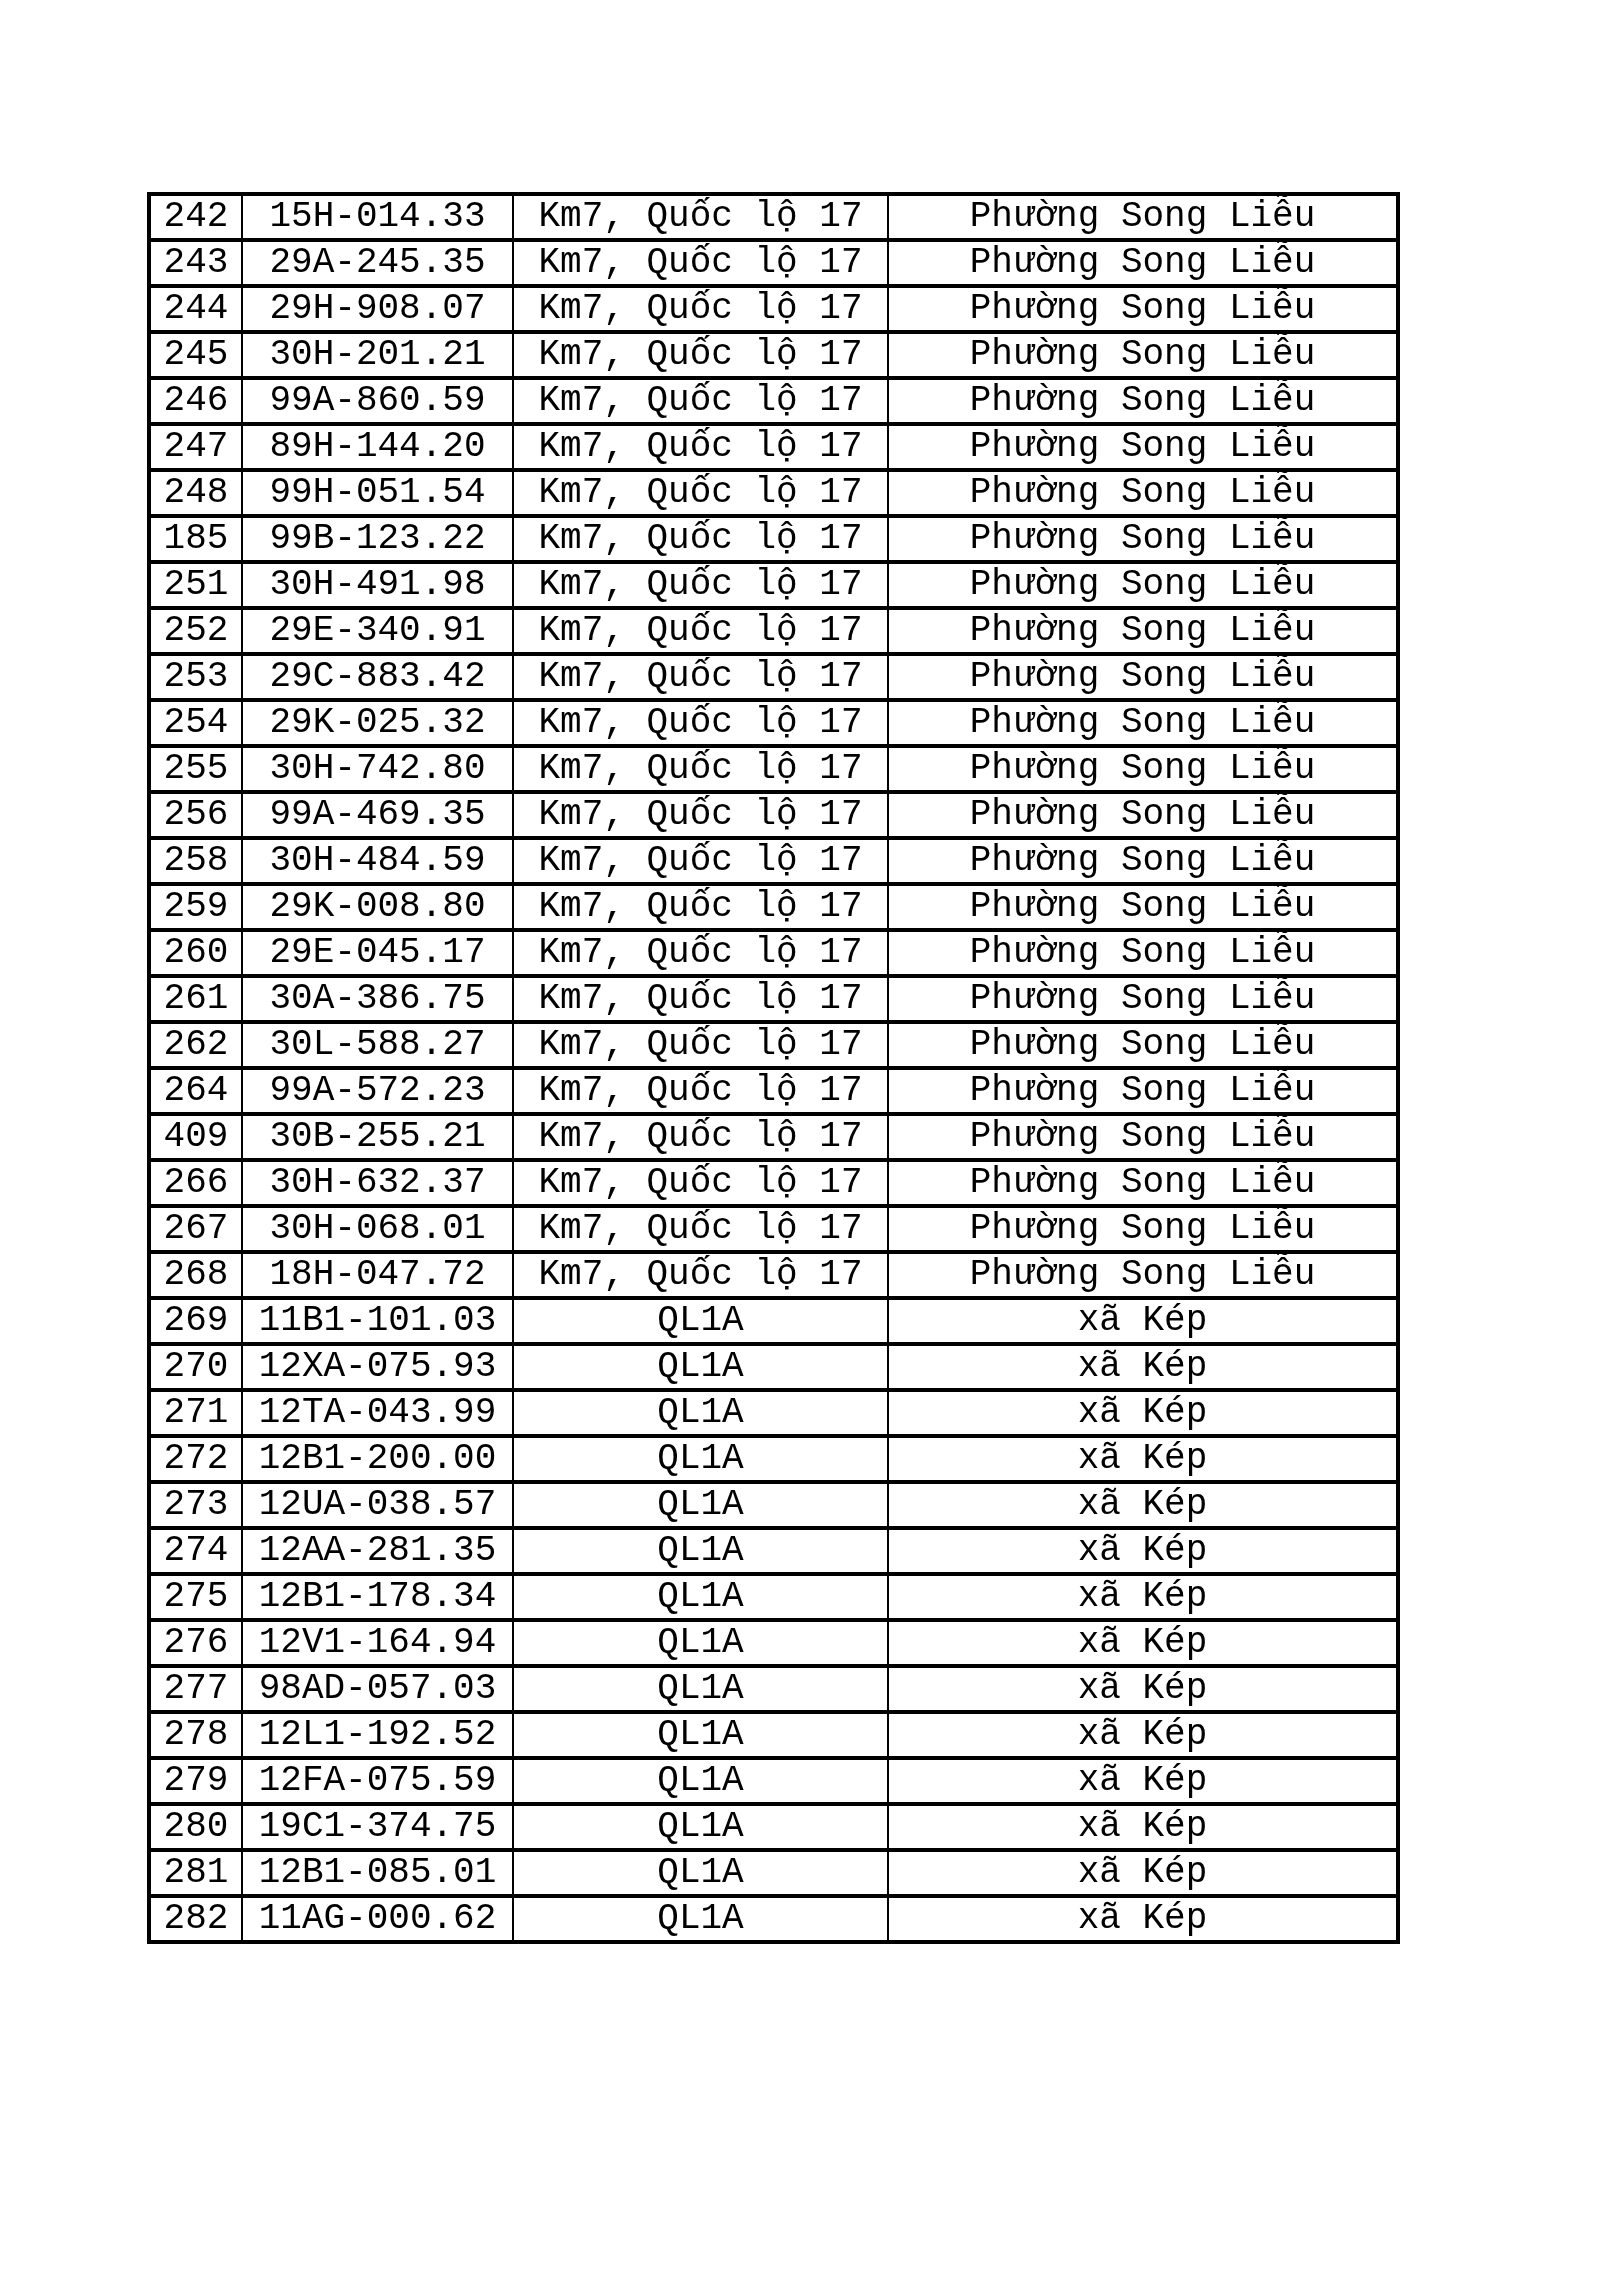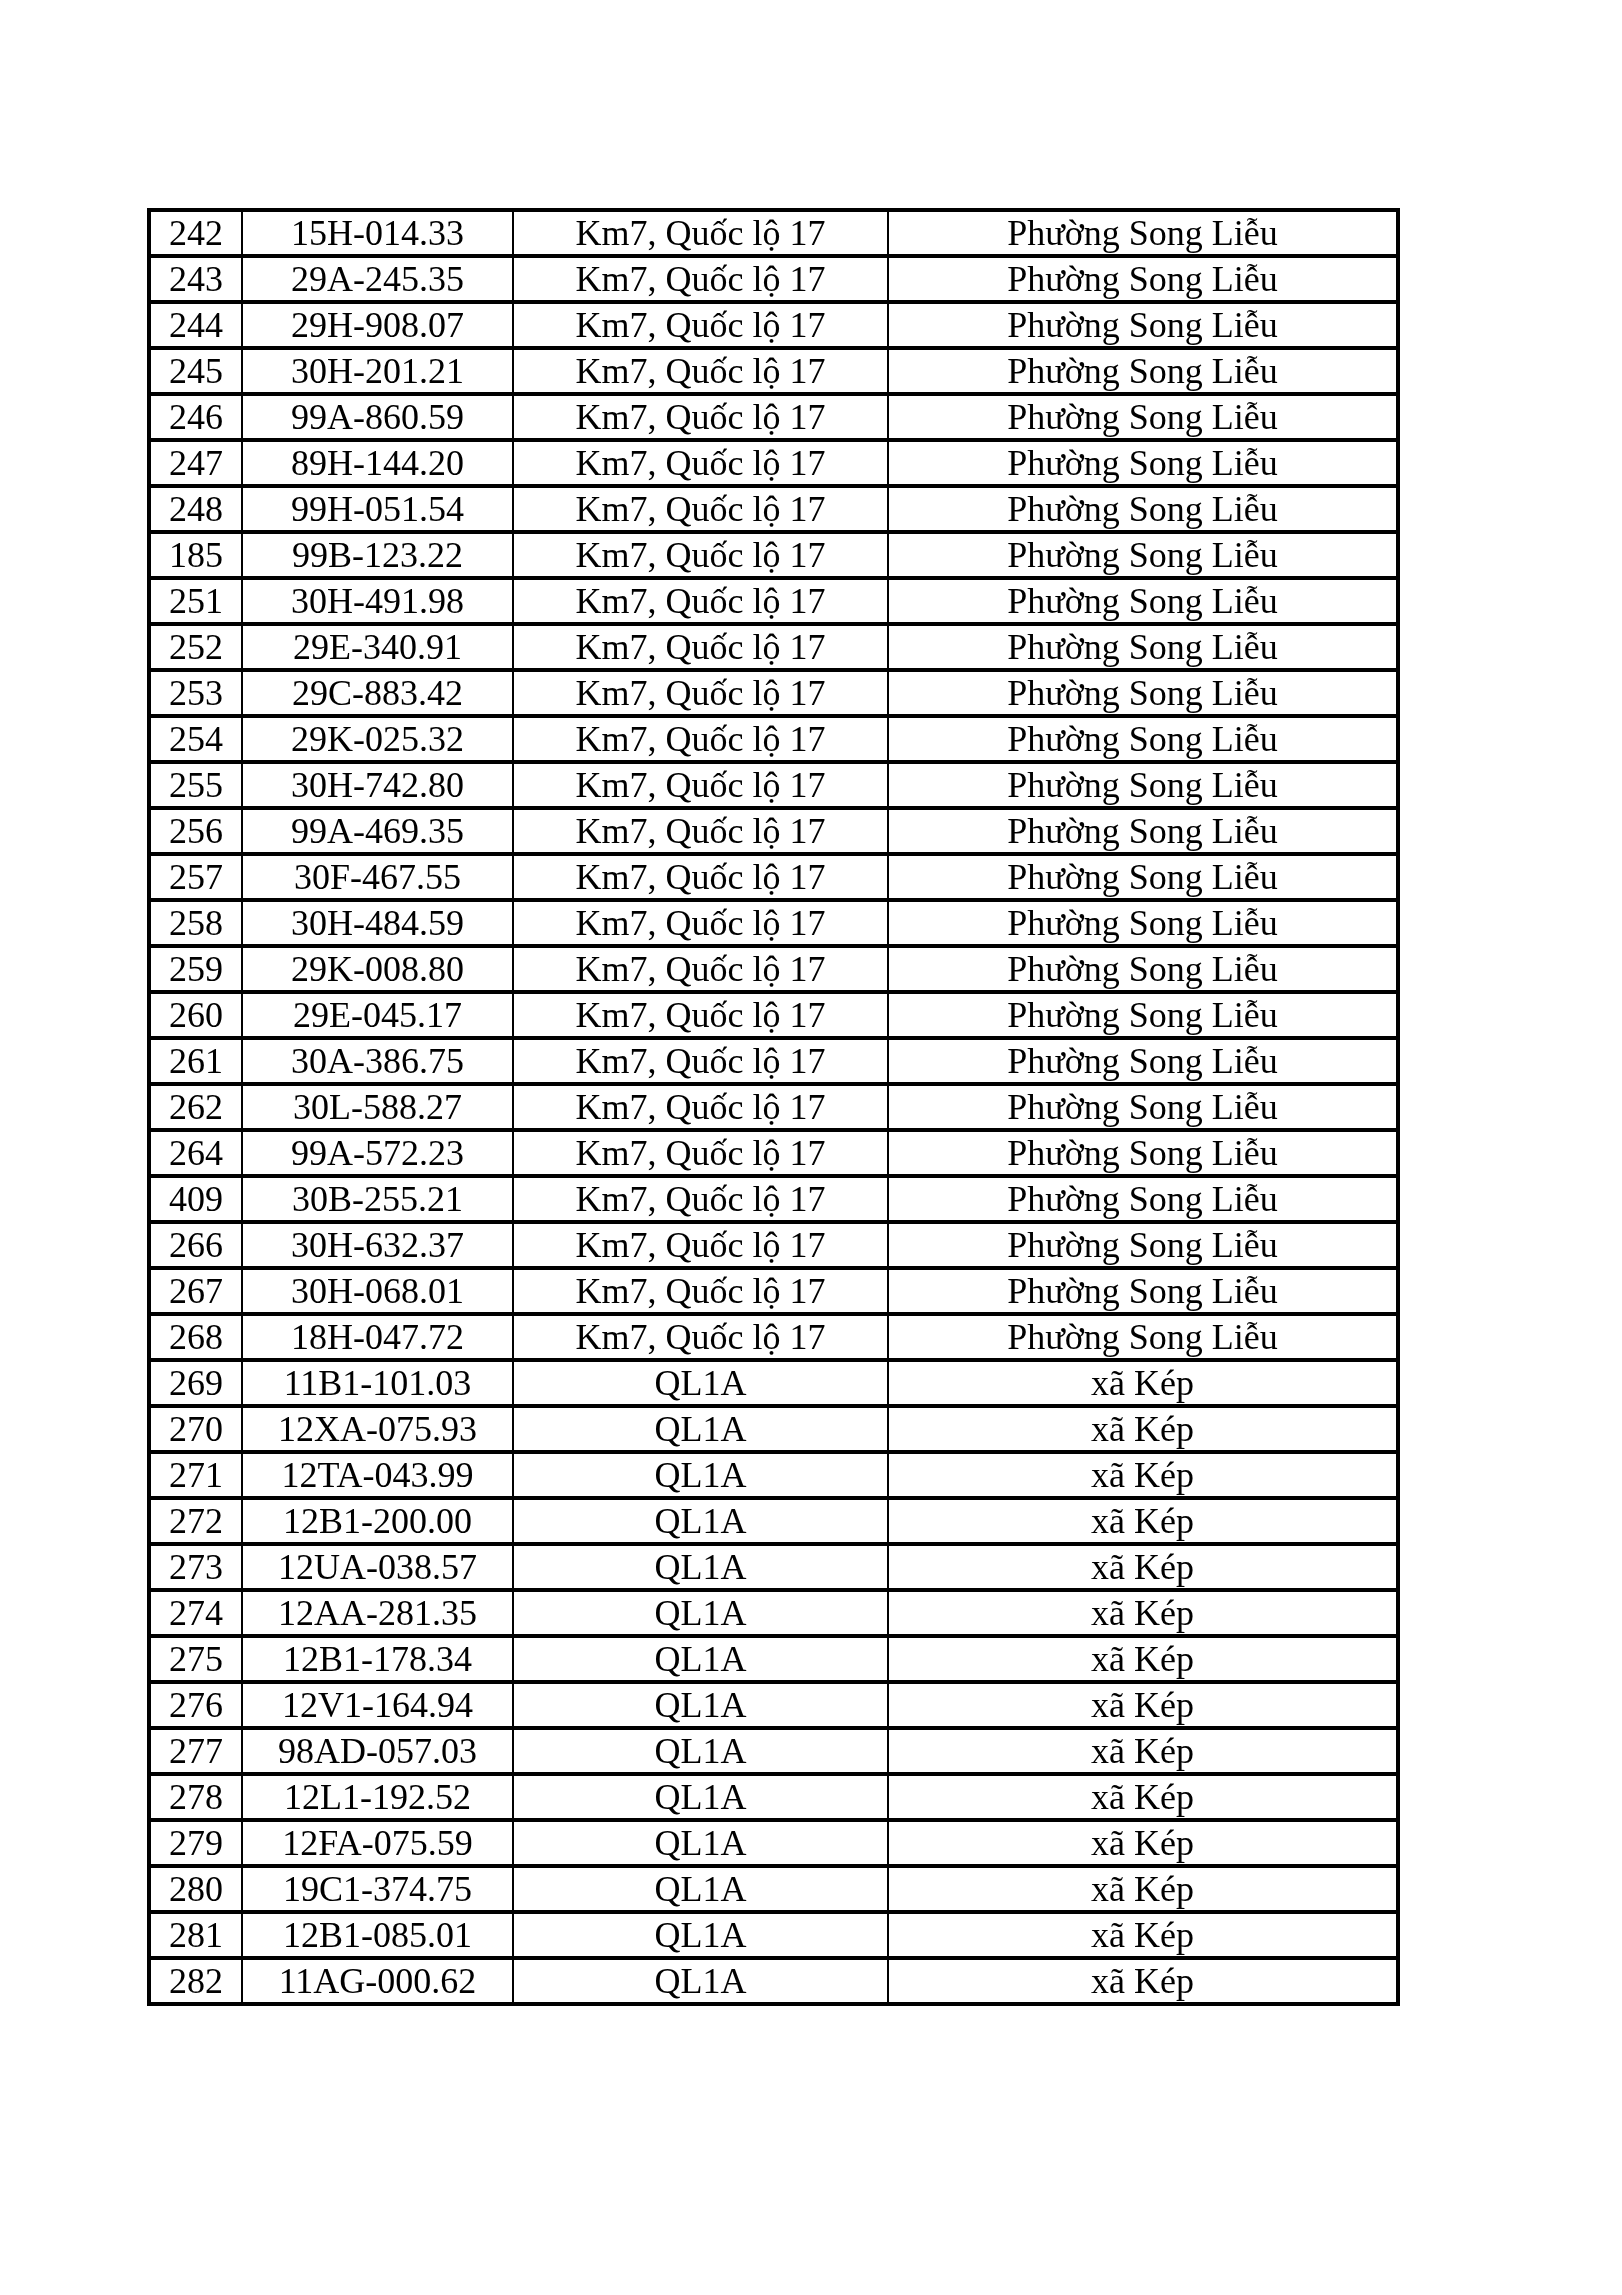--- a/index.html
+++ b/index.html
@@ -15,25 +15,26 @@
     color: #000000;
   }
   .page {
     position: absolute;
     inset: 0;
     background: #ffffff;
   }
   table.vehicle-table {
     position: absolute;
     left: 147px;
-    top: 208px;
+    top: 192px;
     width: 1250px;
     table-layout: fixed;
     border-collapse: collapse;
     border: 4.9px solid #000000;
+    font-family: Liberation Mono, monospace;
   }
   table.vehicle-table td {
     border: 2.4px solid #000000;
     border-top-width: 4px;
     border-bottom-width: 4px;
     height: 42px;
     text-align: center;
     vertical-align: middle;
     font-size: 36px;
     line-height: 1;
@@ -150,26 +151,20 @@
     <td>Phường Song Liễu</td>
   </tr>
 
   <tr>
     <td>256</td>
     <td>99A-469.35</td>
     <td>Km7, Quốc lộ 17</td>
     <td>Phường Song Liễu</td>
   </tr>
 
-  <tr>
-    <td>257</td>
-    <td>30F-467.55</td>
-    <td>Km7, Quốc lộ 17</td>
-    <td>Phường Song Liễu</td>
-  </tr>
 
   <tr>
     <td>258</td>
     <td>30H-484.59</td>
     <td>Km7, Quốc lộ 17</td>
     <td>Phường Song Liễu</td>
   </tr>
 
   <tr>
     <td>259</td>

